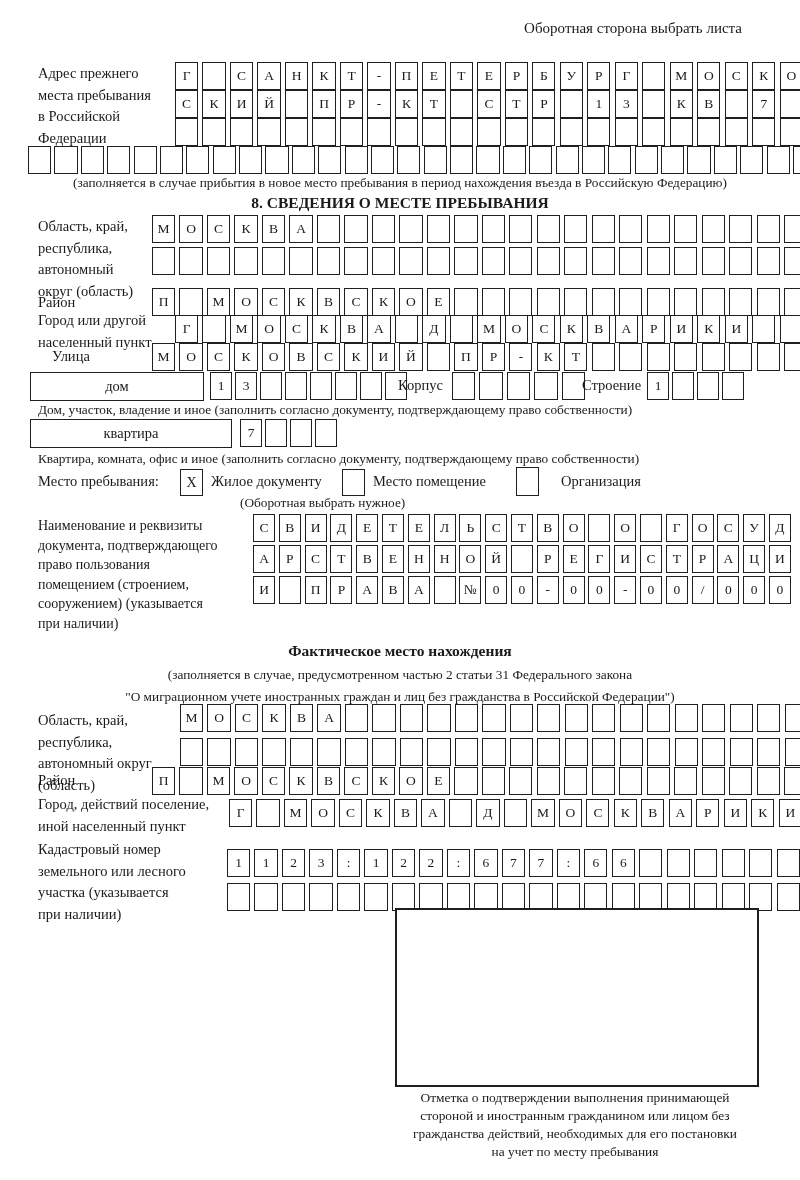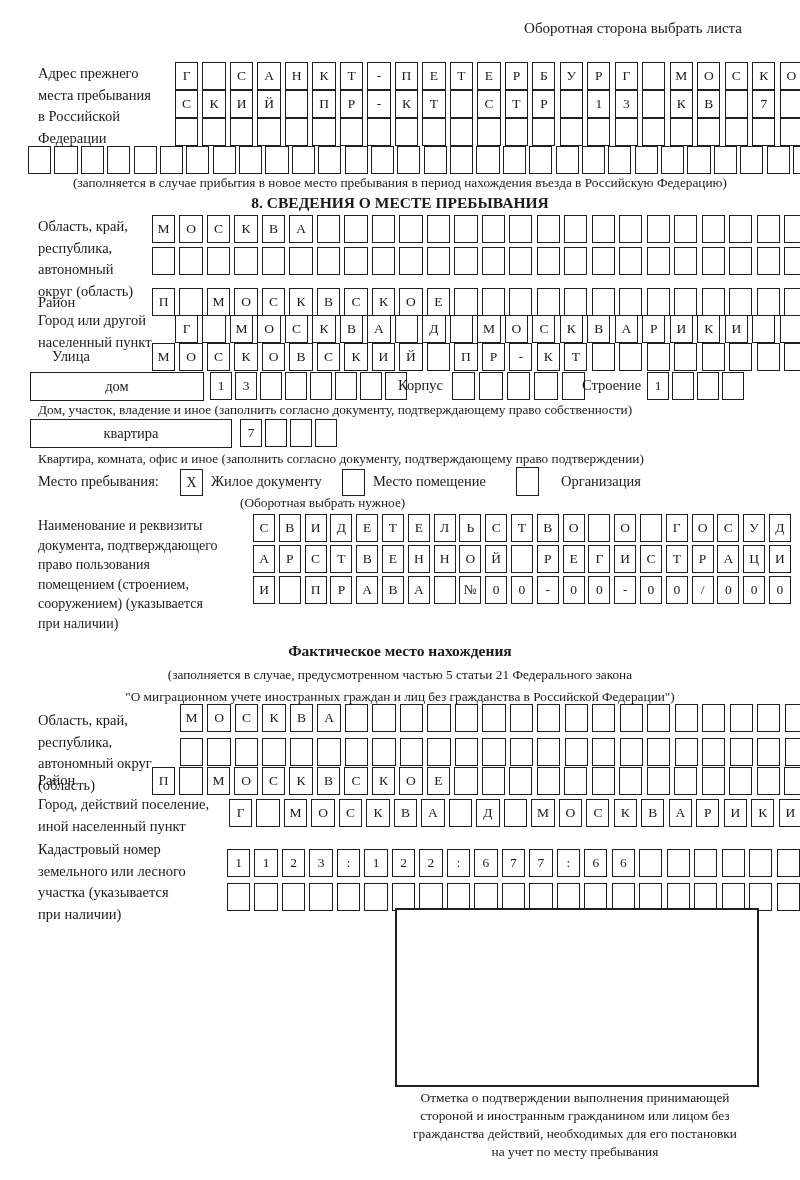--- a/index.html
+++ b/index.html
@@ -322,21 +322,21 @@
   </div>
 <div class="abs note" style="left:38px;top:402px">Дом, участок, владение и иное (заполнить согласно документу, подтверждающему право собственности)</div>
 
 <div class="abs wbox" style="left:30px;top:419px;width:200px;height:27px">квартира</div>
 <div class="abs cr p23" style="left:240px;top:419px">
     <span class="cell">7</span>
     <span class="cell"></span>
     <span class="cell"></span>
     <span class="cell"></span>
   </div>
-<div class="abs note" style="left:38px;top:451px">Квартира, комната, офис и иное (заполнить согласно документу, подтверждающему право подтверждении)</div>
+<div class="abs note" style="left:38px;top:451px">Квартира, комната, офис и иное (заполнить согласно документу, подтверждающему право собственности)</div>
 
 <div class="abs lbl" style="left:38px;top:471px">Место пребывания:</div>
 <div class="abs chk" style="left:180px;top:469px">X</div>
 <div class="abs lbl" style="left:211px;top:471px">Жилое документу</div>
 <div class="abs chk" style="left:342px;top:469px"></div>
 <div class="abs lbl" style="left:373px;top:471px">Место помещение</div>
 <div class="abs chk" style="left:516px;top:467px;height:27px"></div>
 <div class="abs lbl" style="left:561px;top:471px">Организация</div>
 <div class="abs note" style="left:240px;top:495px">(Оборотная выбрать нужное)</div>
 
@@ -410,21 +410,21 @@
     <span class="cell">-</span>
     <span class="cell">0</span>
     <span class="cell">0</span>
     <span class="cell">/</span>
     <span class="cell">0</span>
     <span class="cell">0</span>
     <span class="cell">0</span>
   </div>
 
 <div class="abs h2" style="top:642px">Фактическое место нахождения</div>
-<div class="abs note notec" style="top:667px">(заполняется в случае, предусмотренном частью 5 статьи 21 Федерального закона</div>
+<div class="abs note notec" style="top:667px">(заполняется в случае, предусмотренном частью 2 статьи 31 Федерального закона</div>
 <div class="abs note notec" style="top:689px">"О миграционном учете иностранных граждан и лиц без гражданства в Российской Федерации")</div>
 
 <div class="abs lbl" style="left:38px;top:710px;width:150px">Область, край,
 республика,
 автономный округ
 (область)</div>
 <div class="abs cr" style="left:180px;top:704px">
     <span class="cell">М</span>
     <span class="cell">О</span>
     <span class="cell">С</span>

